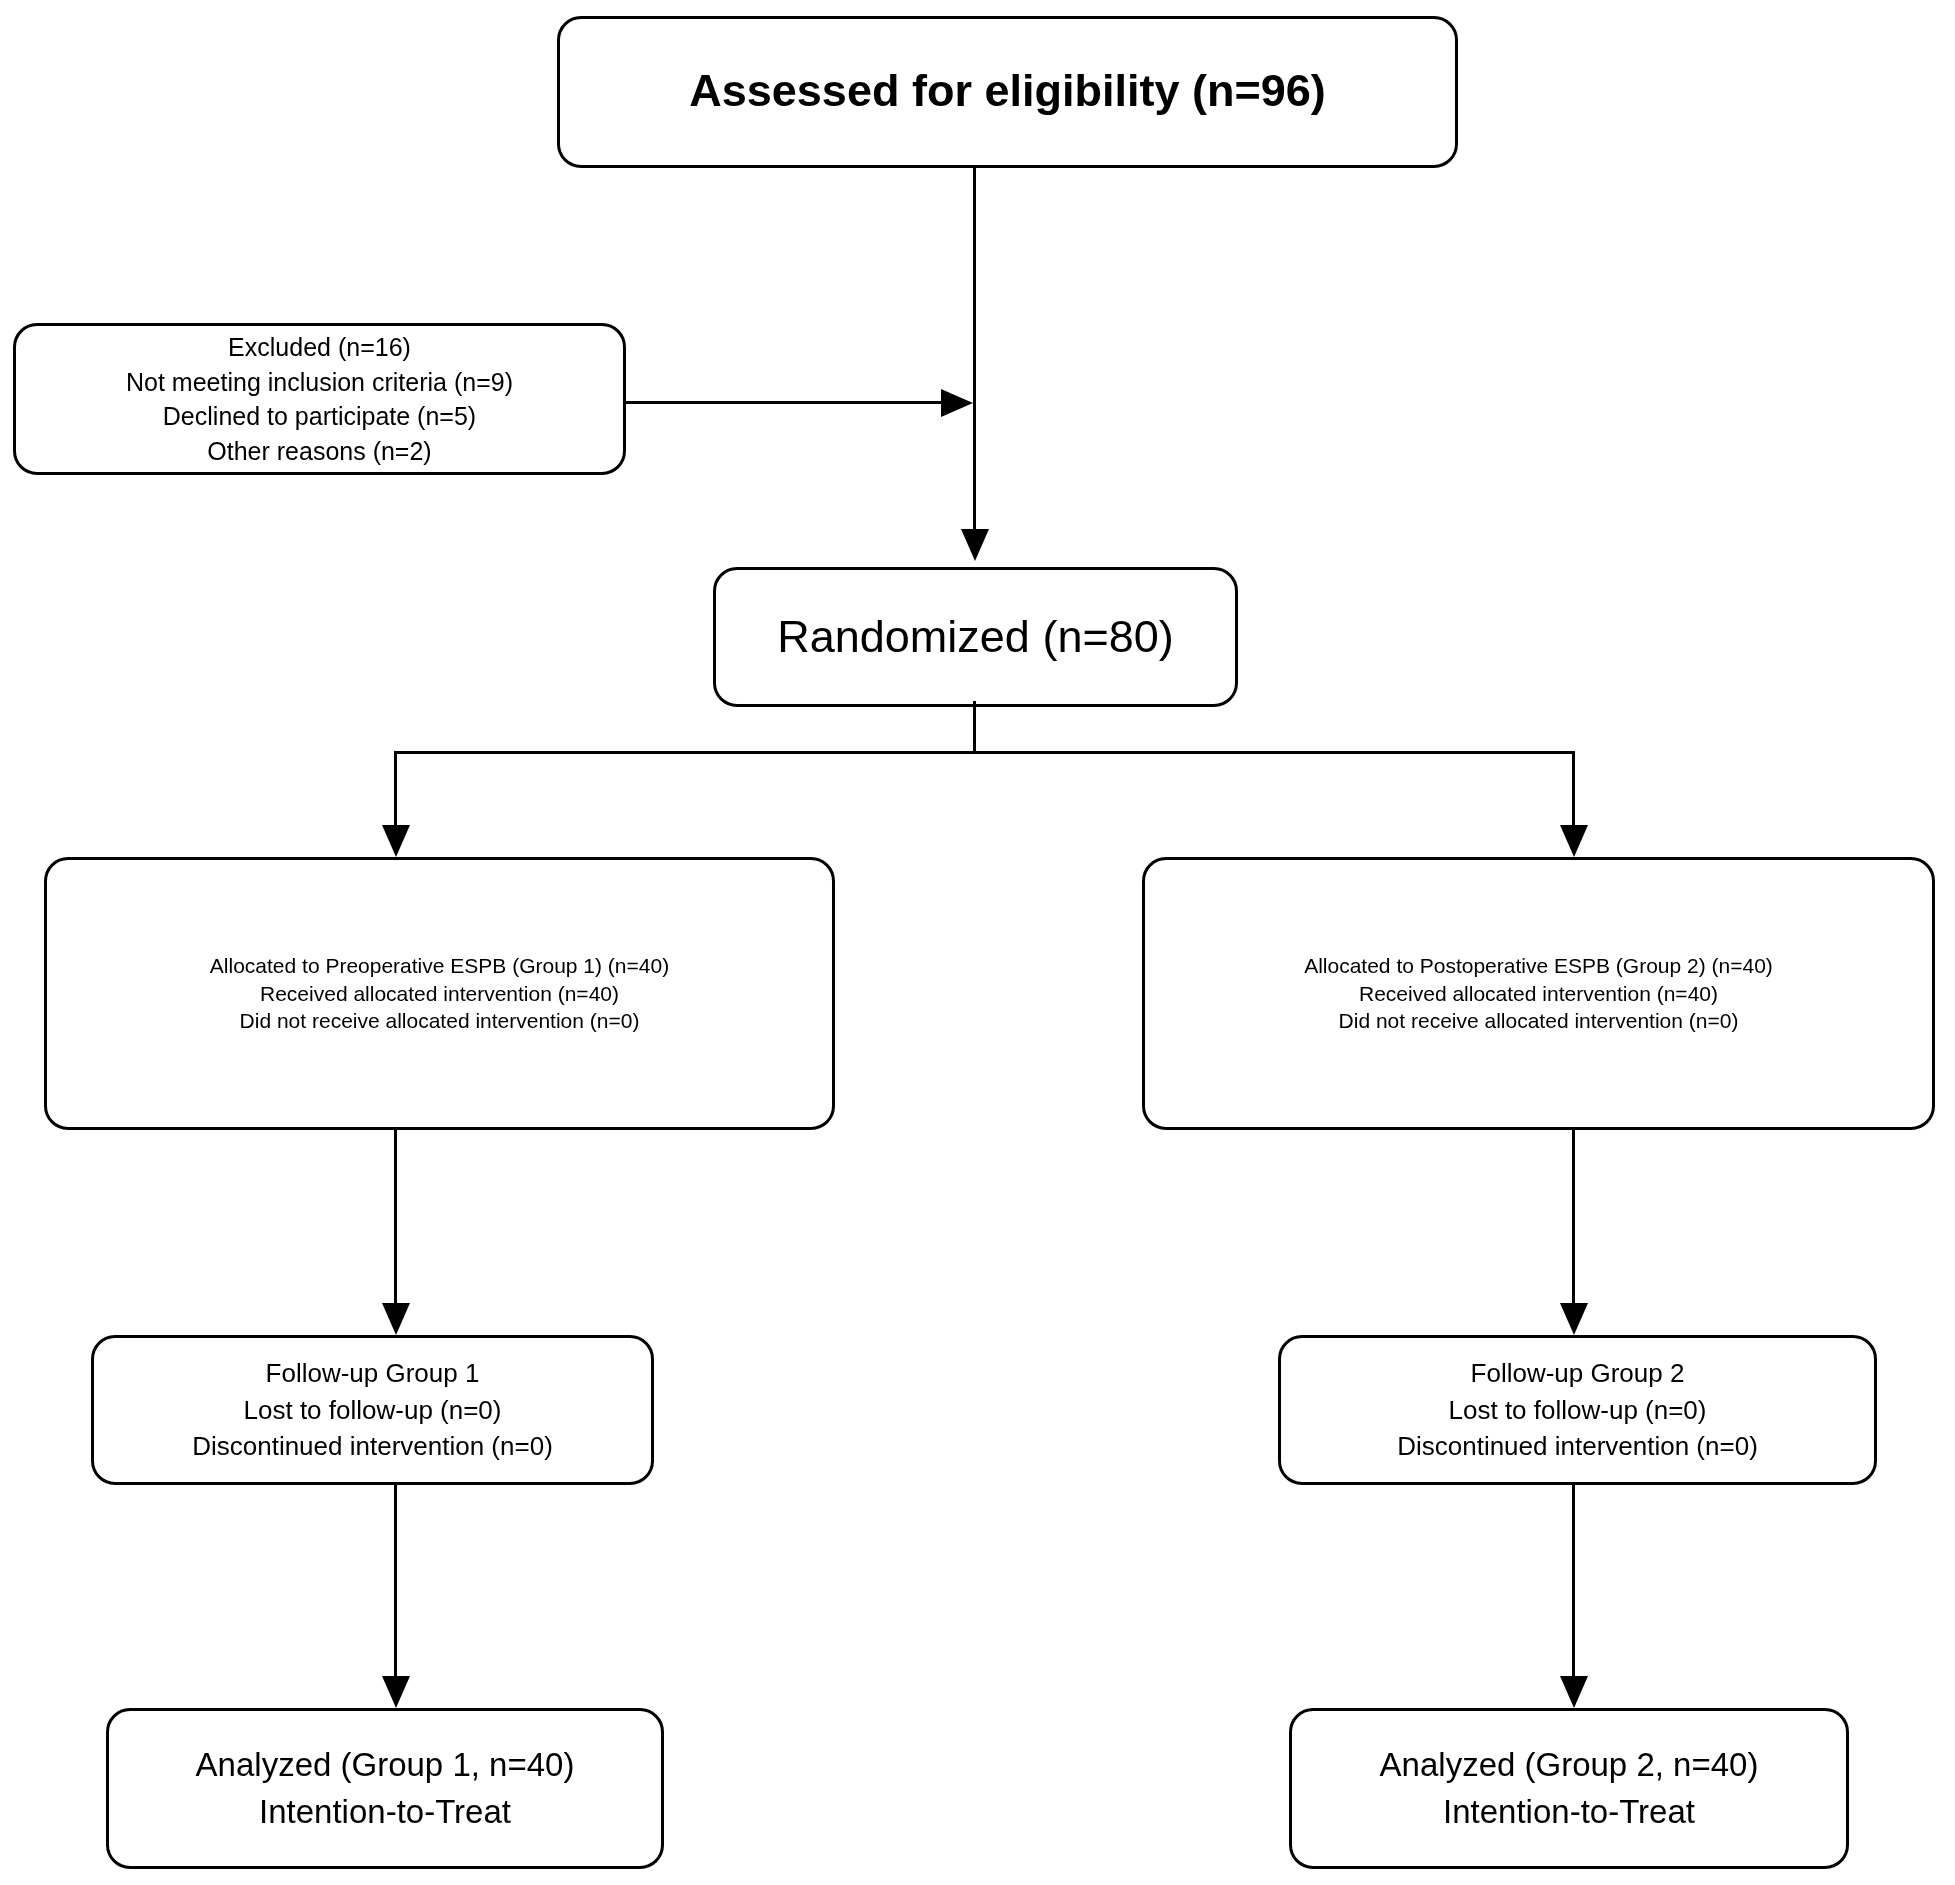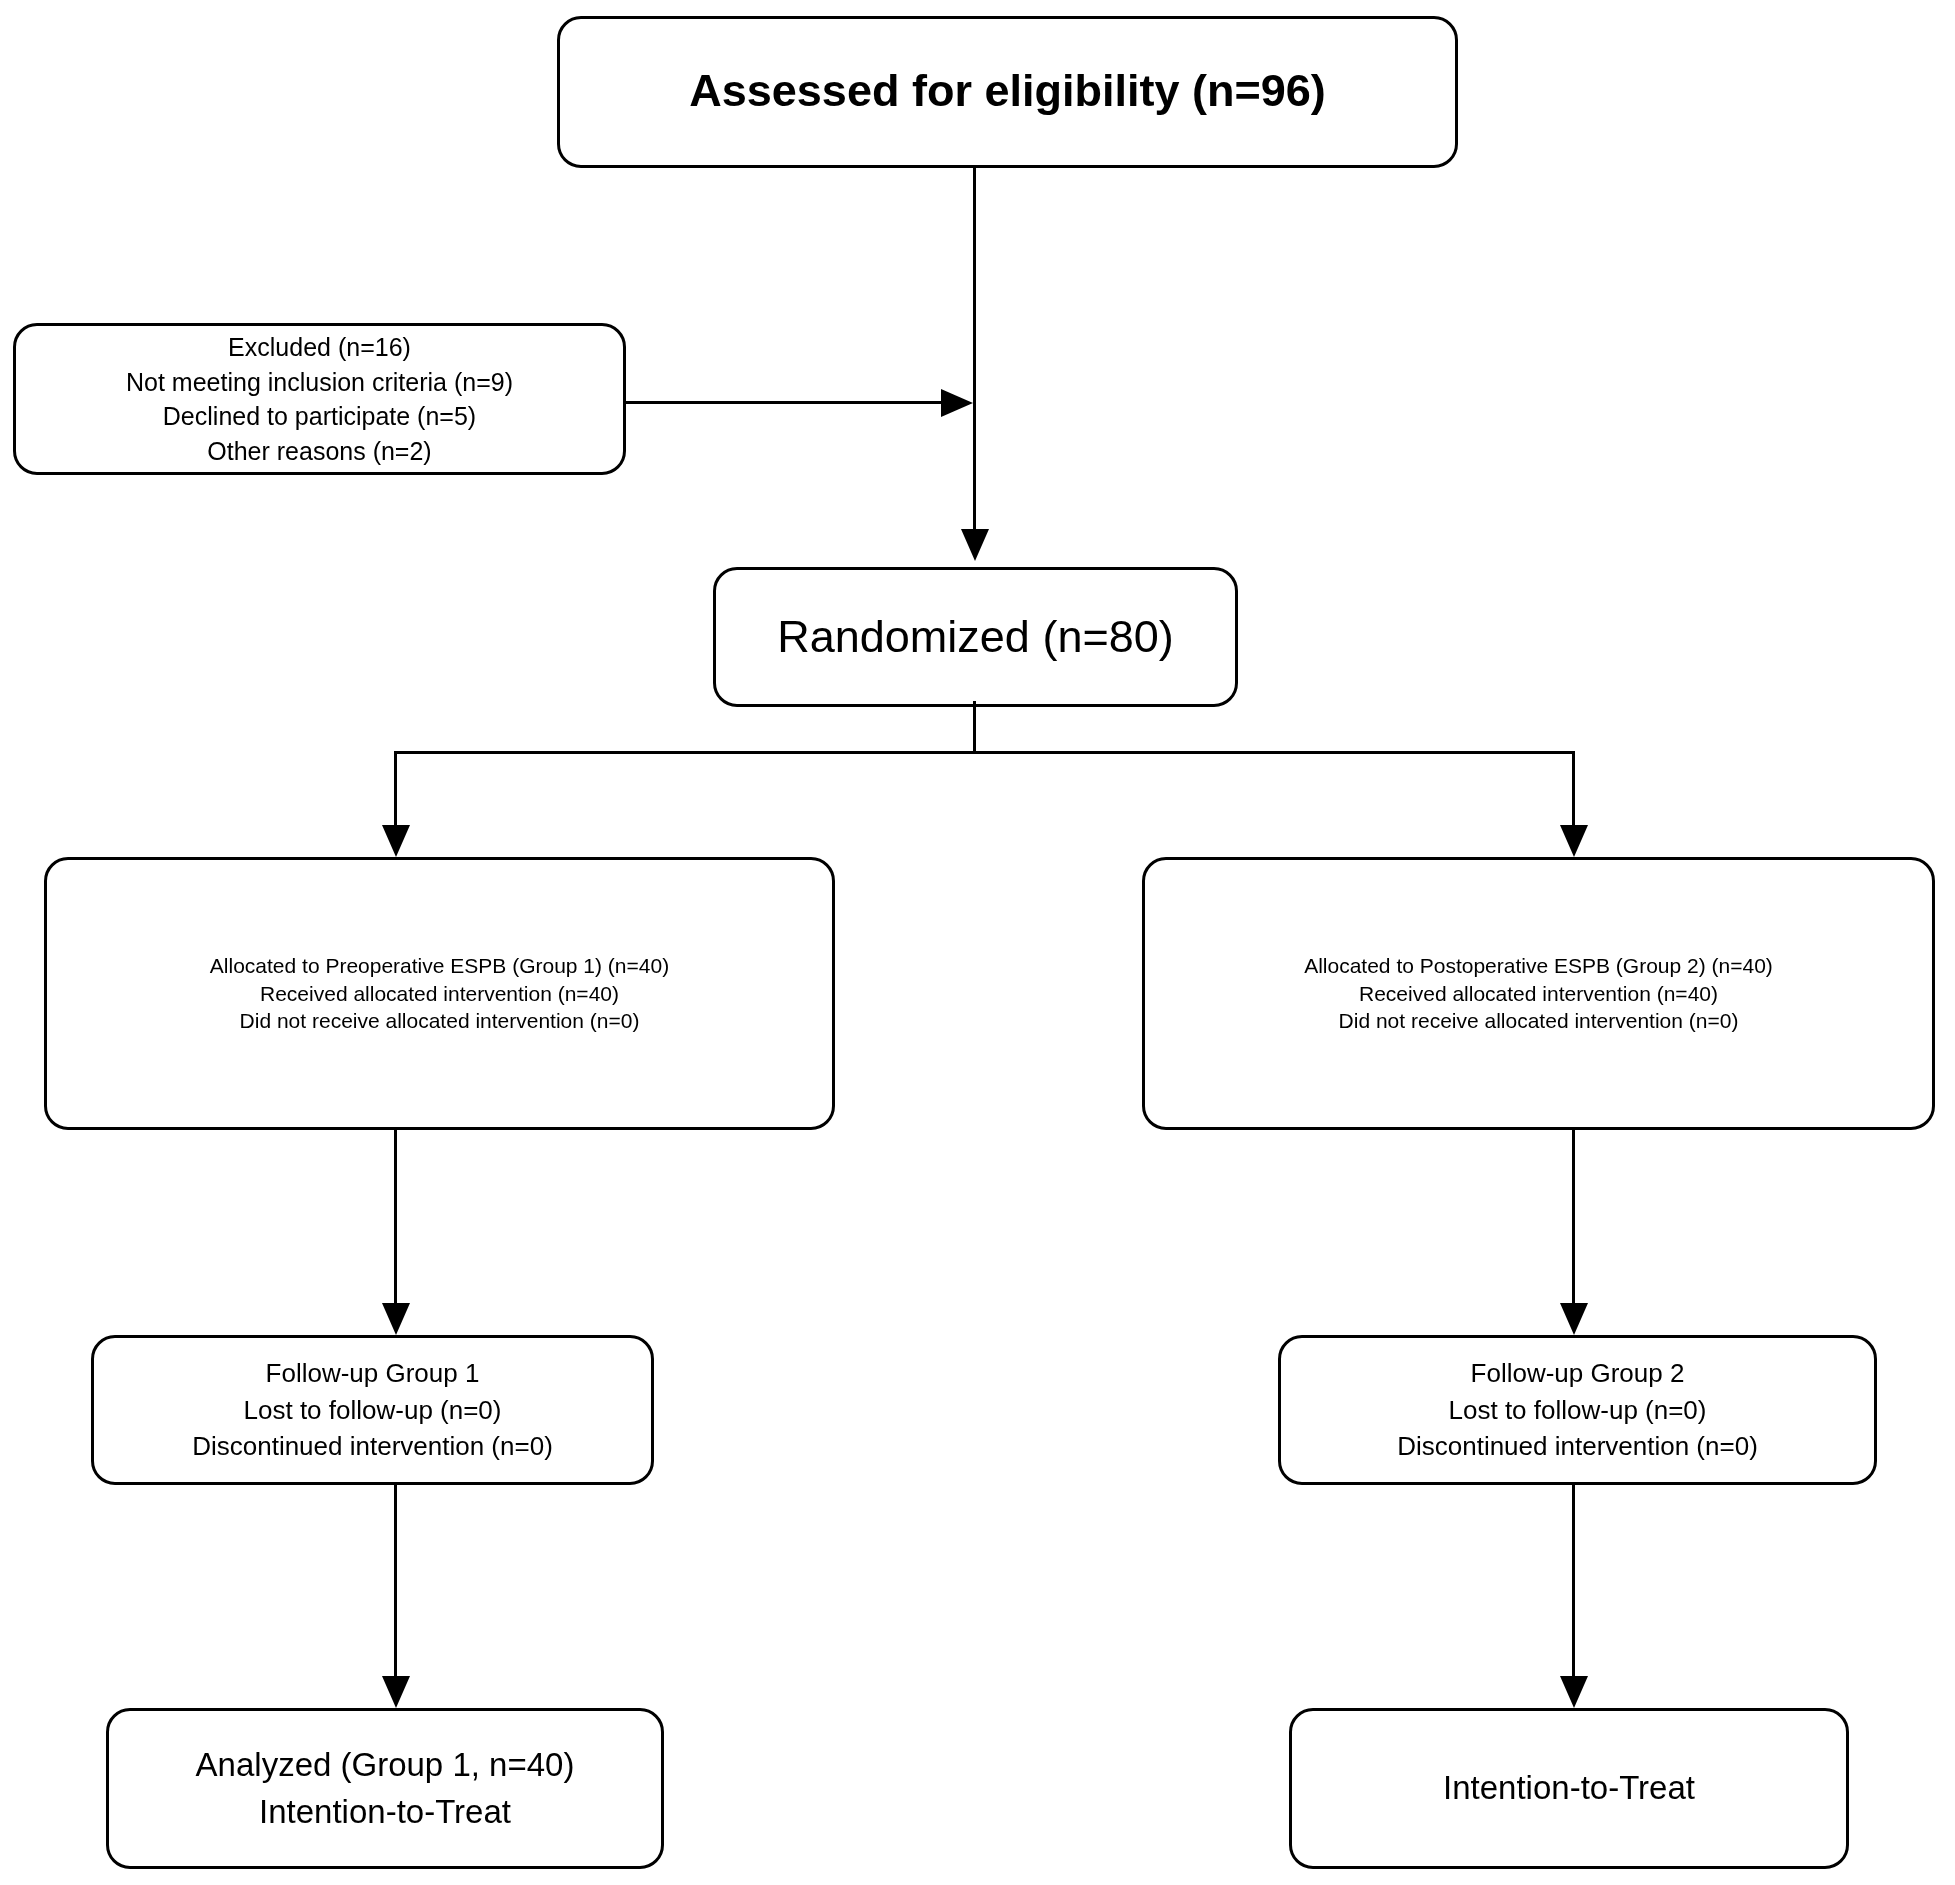--- a/index.html
+++ b/index.html
@@ -101,20 +101,21 @@
     <div class="line">Lost to follow-up (n=0)</div>
     <div class="line">Discontinued intervention (n=0)</div>
   </div>
 
   <div class="node fs-an" style="left:106px; top:1708px; width:558px; height:161px;">
     <div class="line">Analyzed (Group 1, n=40)</div>
     <div class="line">Intention-to-Treat</div>
   </div>
 
   <div class="node fs-an" style="left:1289px; top:1708px; width:560px; height:161px;">
+    <div class="line">Analyzed (Group 2, n=40)</div>
     <div class="line">Intention-to-Treat</div>
   </div>
 
   <div class="vline" style="left:973px; top:167px; height:364px;"></div>
   <div class="head-down" style="left:961px; top:529px;"></div>
 
   <div class="hline" style="left:626px; top:401px; width:317px;"></div>
   <div class="head-right" style="left:941px; top:389px;"></div>
 
   <div class="vline" style="left:973px; top:701px; height:52px;"></div>

